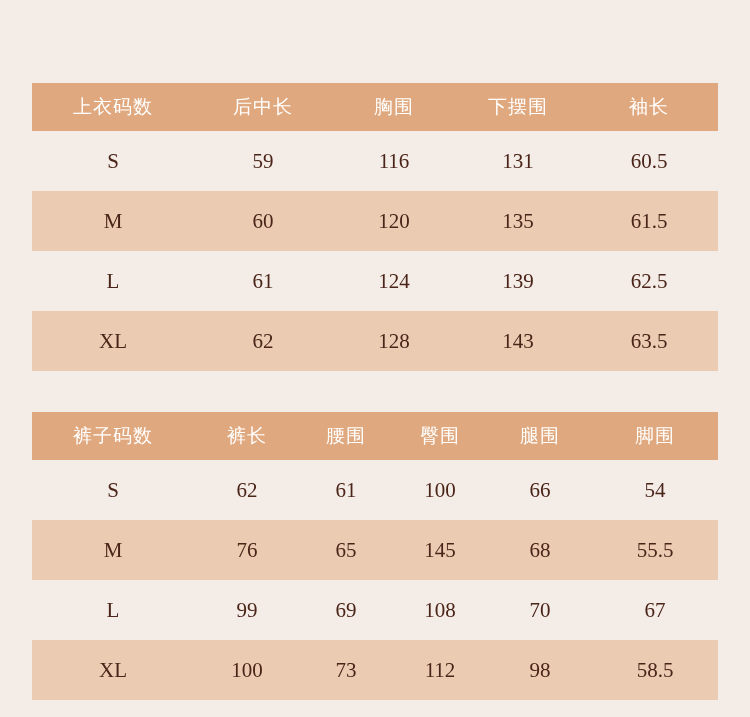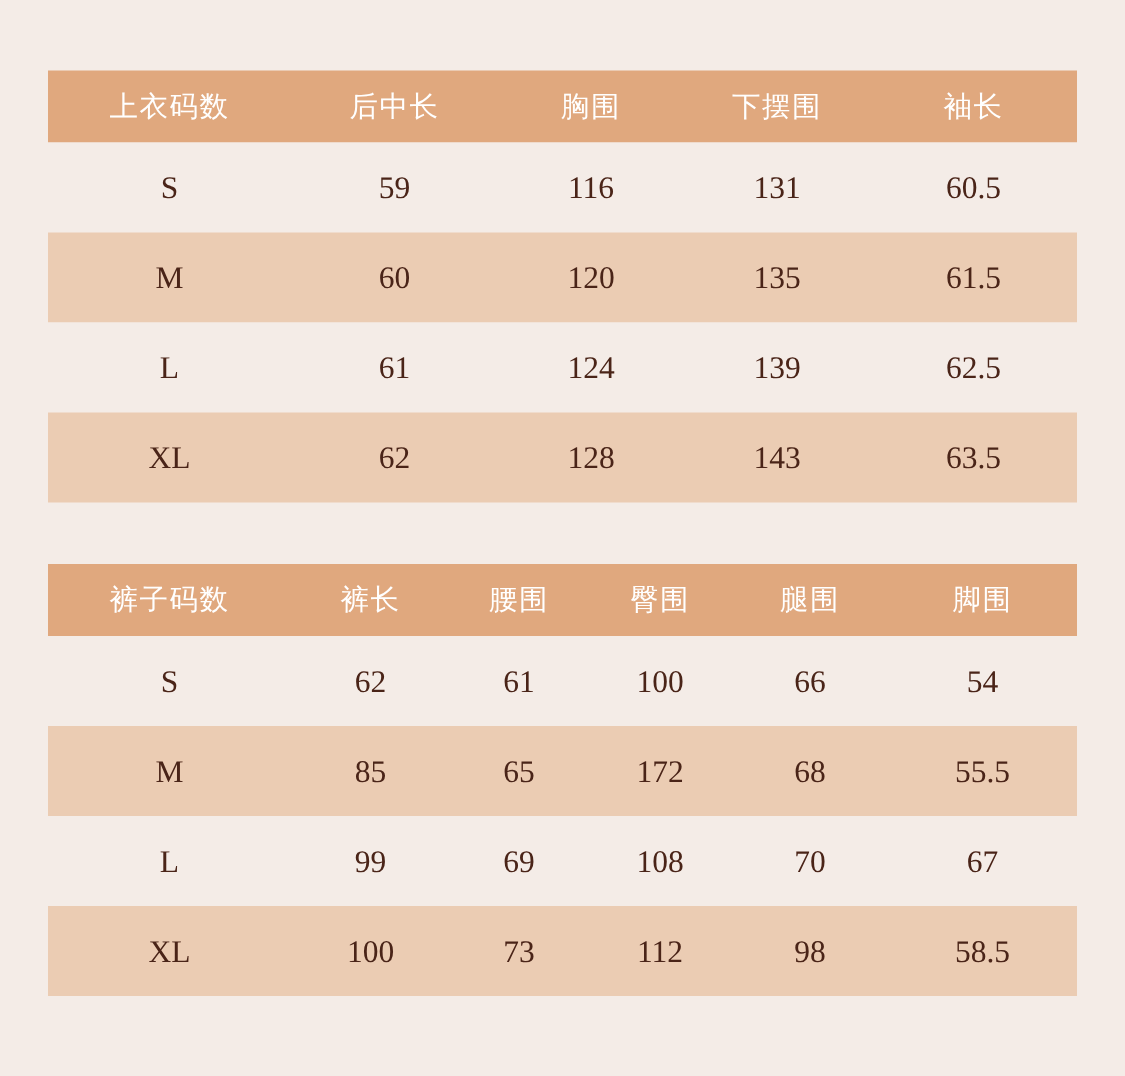--- a/index.html
+++ b/index.html
@@ -13,20 +13,21 @@
     background: #f4ece7;
     font-family: "Liberation Sans", sans-serif;
     overflow: hidden;
   }
 
   .page {
     position: relative;
     width: 750px;
     height: 610px;
     background: #f4ece7;
+    margin-top: 36px;
   }
 
   .size-table {
     position: absolute;
     left: 32px;
     width: 686px;
     border-collapse: collapse;
     table-layout: fixed;
   }
 
@@ -155,23 +156,23 @@
       <tr class="row-odd">
         <td>S</td>
         <td>62</td>
         <td>61</td>
         <td>100</td>
         <td>66</td>
         <td>54</td>
       </tr>
       <tr class="row-even">
         <td>M</td>
-        <td>85</td>
+        <td>76</td>
         <td>65</td>
-        <td>172</td>
+        <td>145</td>
         <td>68</td>
         <td>55.5</td>
       </tr>
       <tr class="row-odd">
         <td>L</td>
         <td>99</td>
         <td>69</td>
         <td>108</td>
         <td>70</td>
         <td>67</td>

